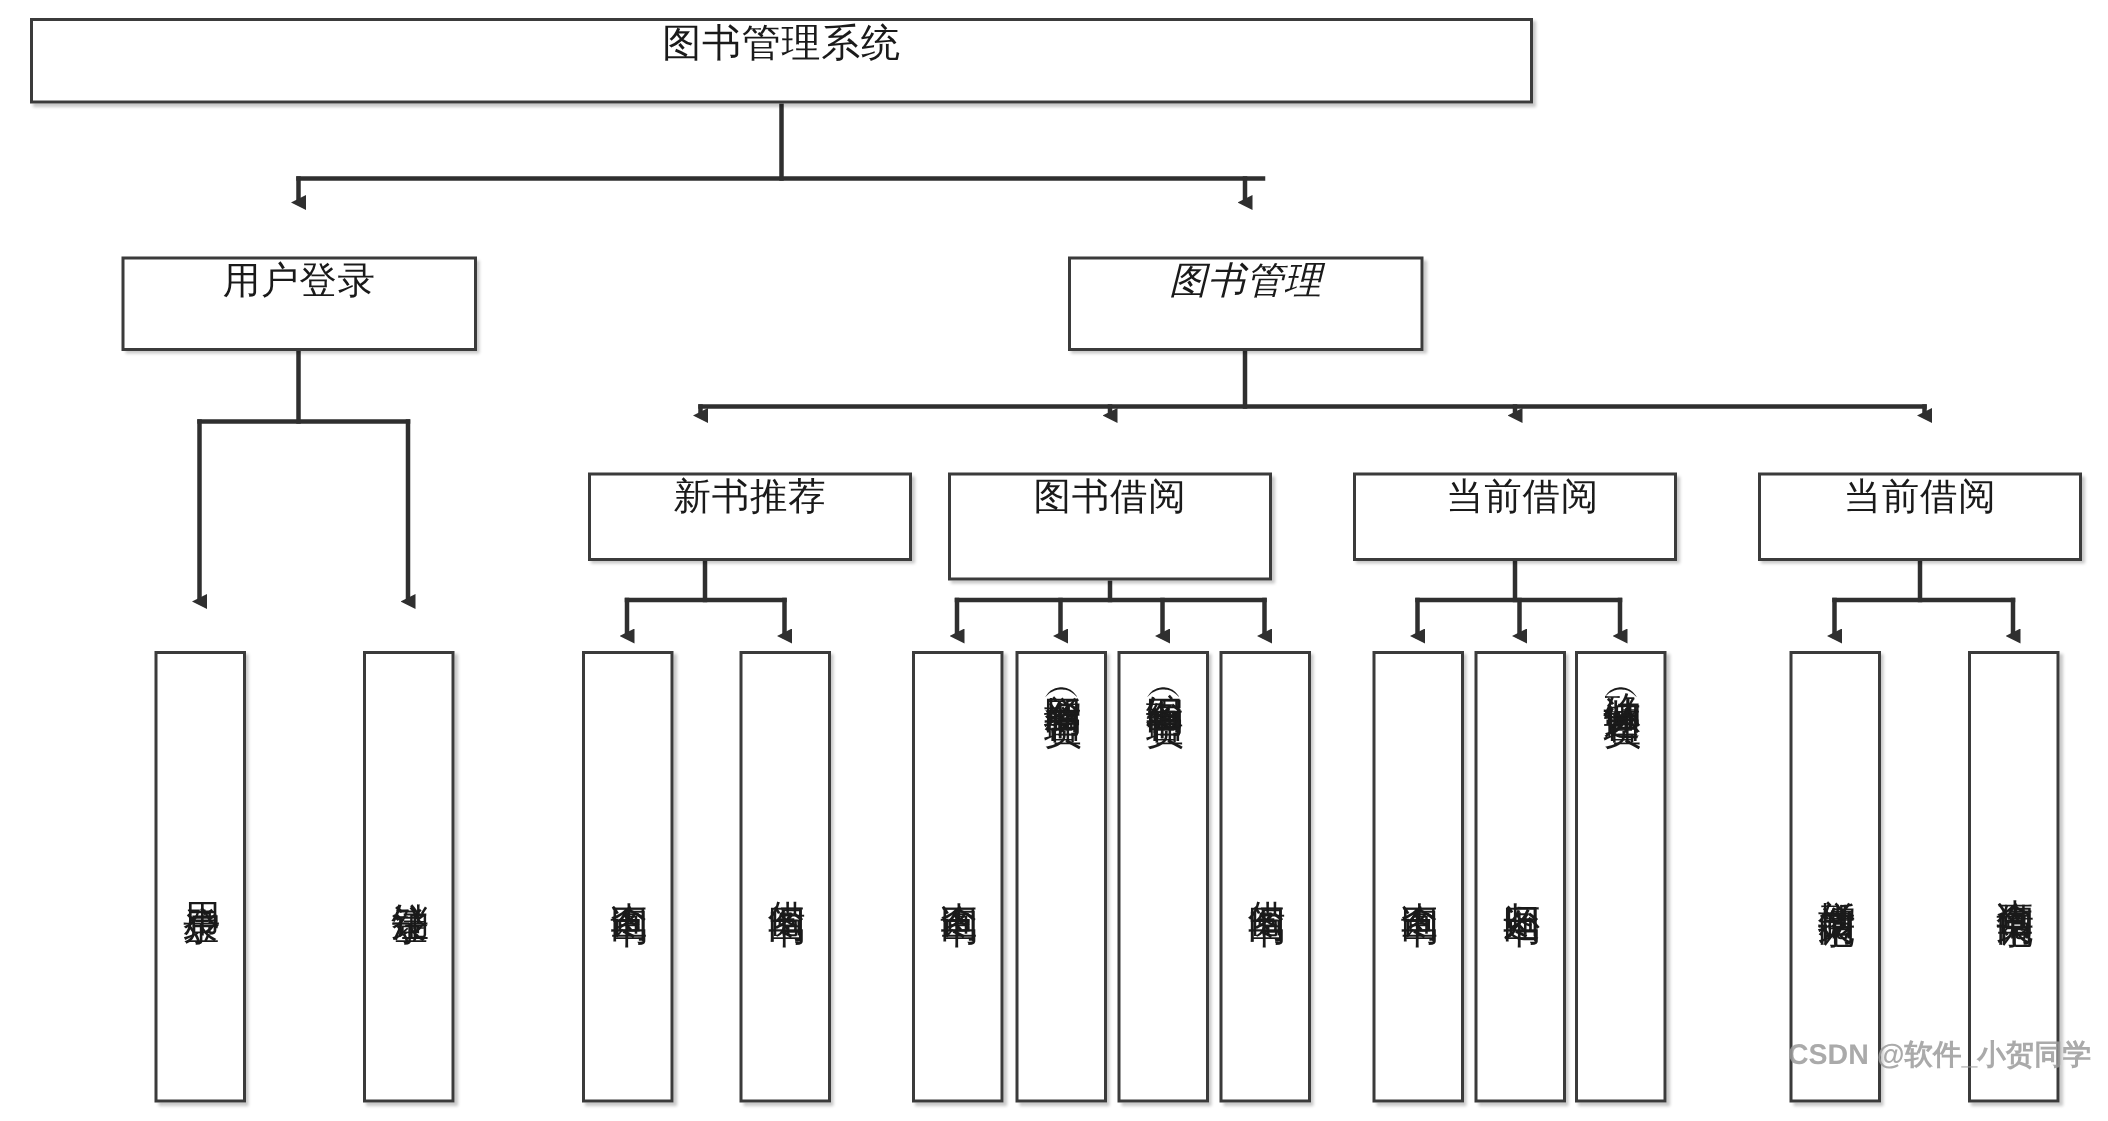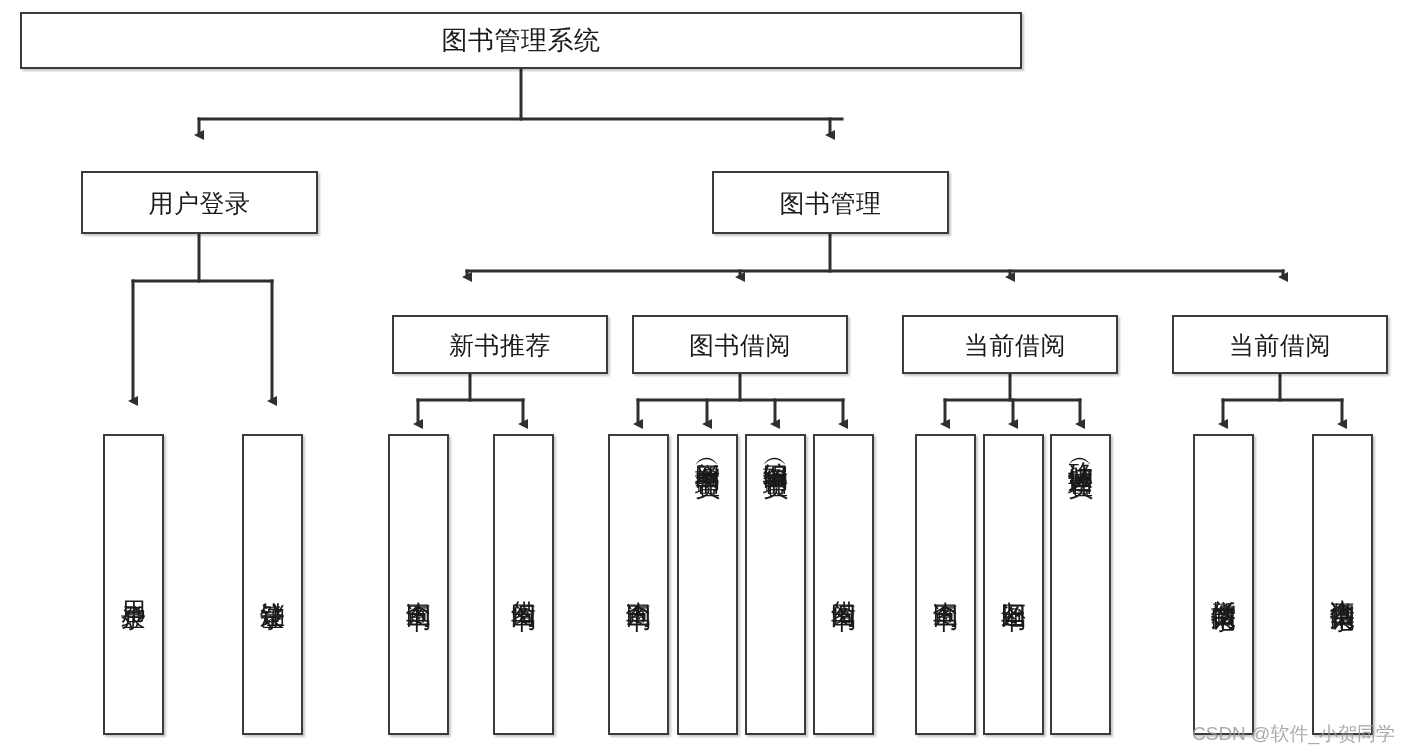--- a/index.html
+++ b/index.html
@@ -25,21 +25,21 @@
     width: 1405px;
     height: 747px;
     pointer-events: none;
   }
   .node {
     position: absolute;
     box-sizing: border-box;
     background: #ffffff;
     border: 2.5px solid #3b3b3b;
     display: flex;
-    align-items: center;
+    align-items: flex-start;
     justify-content: center;
     box-shadow: 2px 2px 2px rgba(0,0,0,0.22);
   }
   .node .label {
     color: #1a1a1a;
     line-height: 1.12;
     text-align: center;
     white-space: pre;
   }
   
@@ -131,28 +131,28 @@
     </g>
   </svg>
 
   <div class="node horiz root" style="left:20px; top:12px; width:1002px; height:57px;">
     <span class="label">图书管理系统</span>
   </div>
 
   <div class="node horiz" style="left:81px; top:171px; width:237px; height:63px;">
     <span class="label">用户登录</span>
   </div>
-  <div class="node horiz" style="left:712px; top:171px; width:237px; height:63px;">
+  <div class="node horiz" style="left:712px; top:171px; width:237px; height:63px;font-style:italic;">
     <span class="label">图书管理</span>
   </div>
 
   <div class="node horiz" style="left:362px; top:315px; width:216px; height:59px;margin-left:30px;">
     <span class="label">新书推荐</span>
   </div>
-  <div class="node horiz" style="left:632px; top:315px; width:216px; height:59px;">
+  <div class="node horiz" style="left:632px; top:315px; width:216px; height:72px;">
     <span class="label">图书借阅</span>
   </div>
   <div class="node horiz" style="left:902px; top:315px; width:216px; height:59px;padding-left:10px;">
     <span class="label">当前借阅</span>
   </div>
   <div class="node horiz" style="left:1172px; top:315px; width:216px; height:59px;">
     <span class="label">当前借阅</span>
   </div>
 
   <div class="node vert centered" style="left:103px; top:434px; width:61px; height:301px;">
@@ -192,15 +192,15 @@
     <span class="label">确认归还（管理员）</span>
   </div>
 
   <div class="node vert centered" style="left:1193px; top:434px; width:61px; height:301px;">
     <span class="label">新增借阅记录</span>
   </div>
   <div class="node vert centered" style="left:1312px; top:434px; width:61px; height:301px;">
     <span class="label">查询借阅记录</span>
   </div>
 
-  <div class="watermark" style="left:1192px; top:721px;">CSDN @软件_小贺同学</div>
+  <div class="watermark" style="left:1192px; top:690px;font-weight:bold;">CSDN @软件_小贺同学</div>
 
 </div>
 
 </body></html>

